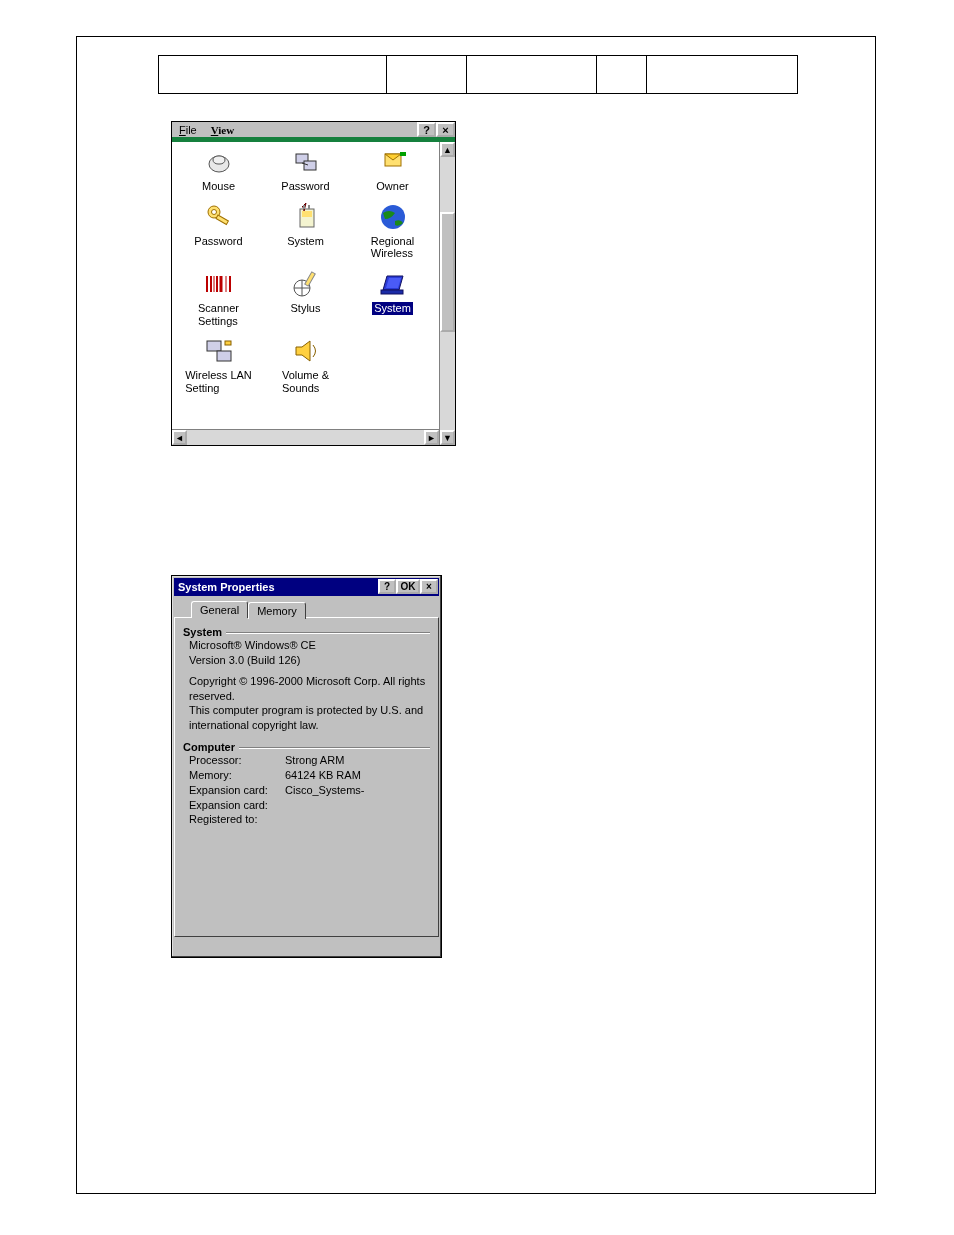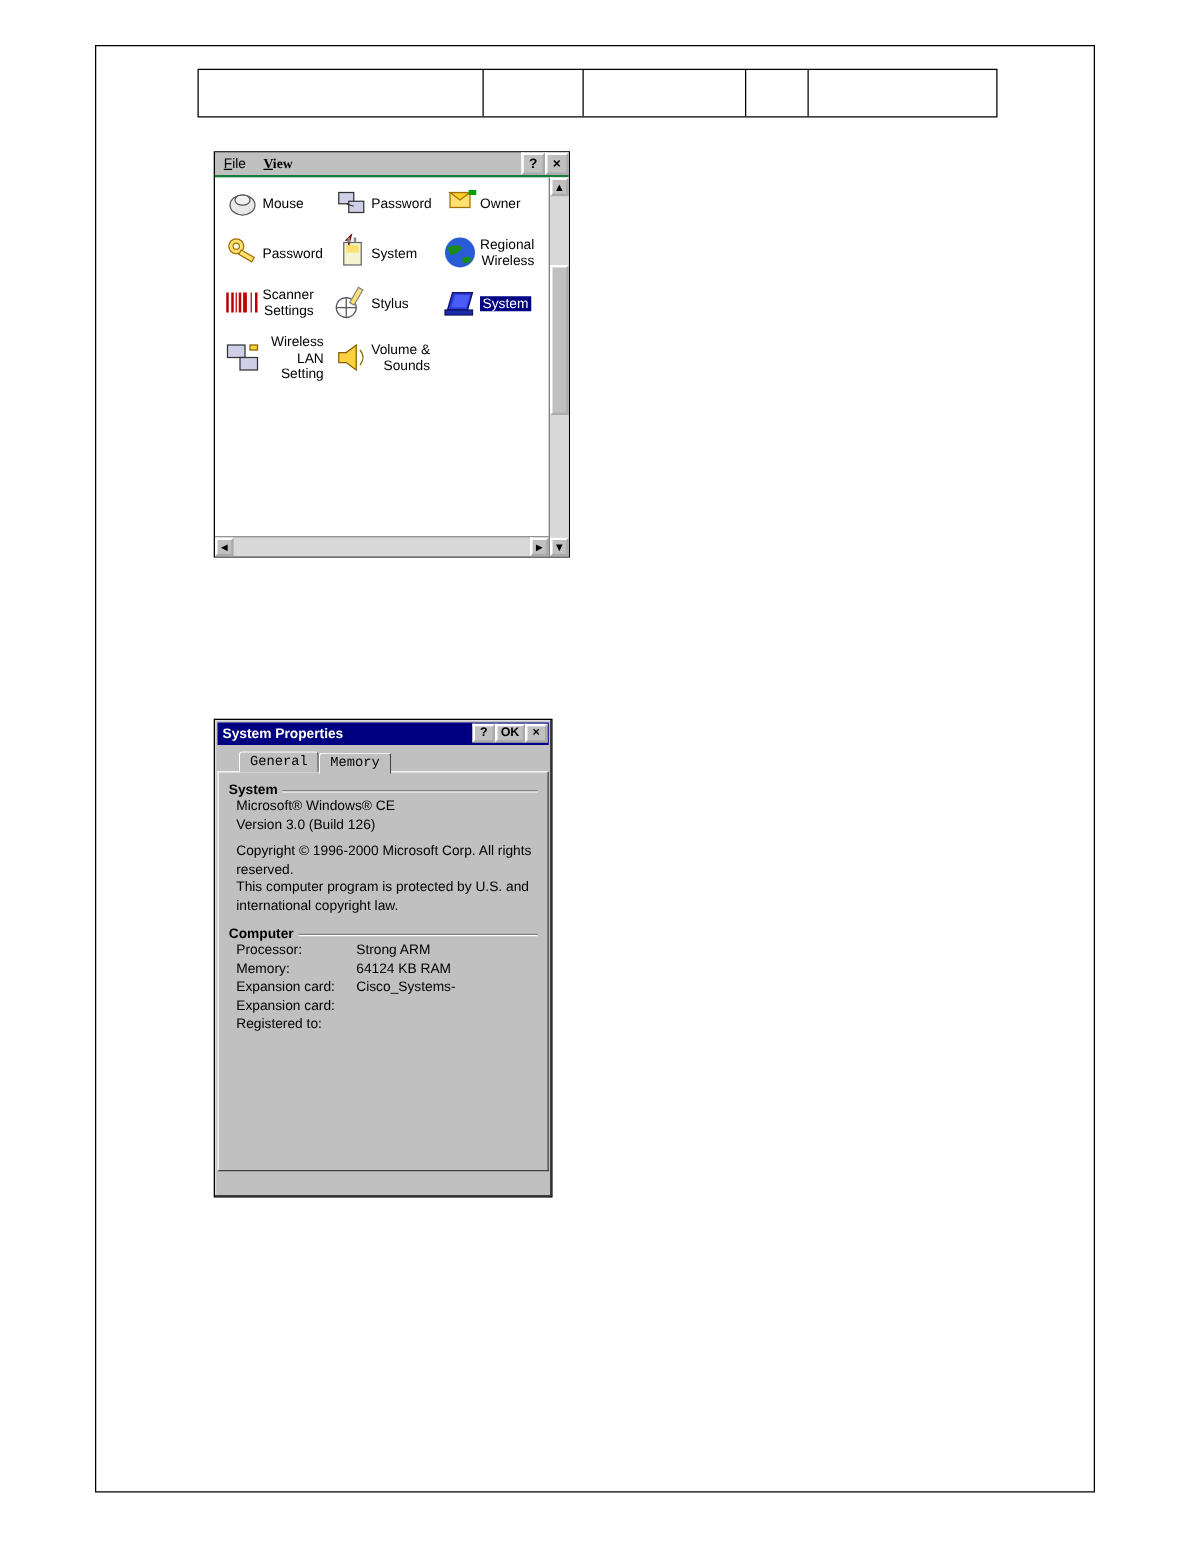--- a/index.html
+++ b/index.html
@@ -47,21 +47,21 @@
     left: 171px; top: 121px;
     width: 285px; height: 325px;
     background: #c0c0c0;
     border: 1px solid #000;
   }
   .cp-menubar {
     height: 20px;
     background: #c0c0c0;
     display: flex;
     align-items: center;
-    border-bottom: 2px solid #15803d;
+    border-bottom: 5px solid #15803d;
     position: relative;
   }
   .menu-item {
     padding: 2px 7px;
     cursor: default;
   }
   .menu-item .ul { text-decoration: underline; }
   .menubar-right {
     position: absolute;
     right: 0; top: 0;
@@ -92,24 +92,24 @@
     overflow: hidden;
   }
   .cp-grid {
     display: grid;
     grid-template-columns: repeat(3, 1fr);
     gap: 4px 2px;
     padding: 2px 4px 2px 4px;
   }
   .cp-item {
     display: flex;
-    flex-direction: row;
+    flex-direction: column;
     align-items: center;
     justify-content: flex-start;
-    text-align: right;
+    text-align: left;
     padding: 2px;
     cursor: default;
   }
   .cp-icon {
     width: 32px; height: 32px;
     display: flex; align-items: center; justify-content: center;
   }
   .cp-label {
     margin-top: 2px;
     line-height: 1.15;
@@ -176,21 +176,20 @@
     position: absolute; right: 1px; top: 1px;
     display: flex; gap: 0;
   }
   .sp-title-right .win-btn { height: 15px; width: 18px; font-size:10px; color:#000; }
   .sp-title-right .win-btn.ok { width: 24px; }
 
   .sp-tabs {
     margin-top: 4px;
     display: flex;
     padding-left: 17px;
-    font-family: Liberation Mono, monospace;
   }
   .sp-tab {
     padding: 2px 8px;
     background: #c0c0c0;
     border: 1px solid #808080;
     border-bottom: none;
     border-radius: 3px 3px 0 0;
     position: relative;
     top: 1px;
     cursor: default;

